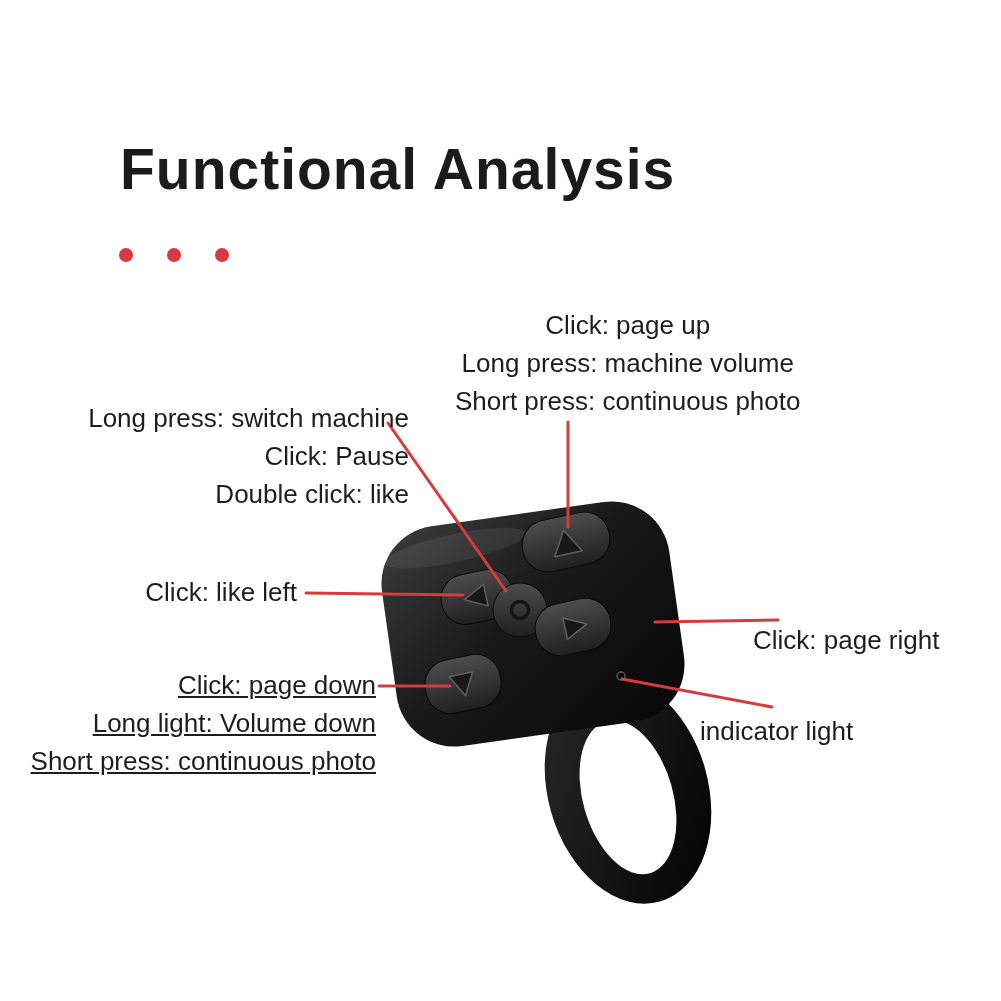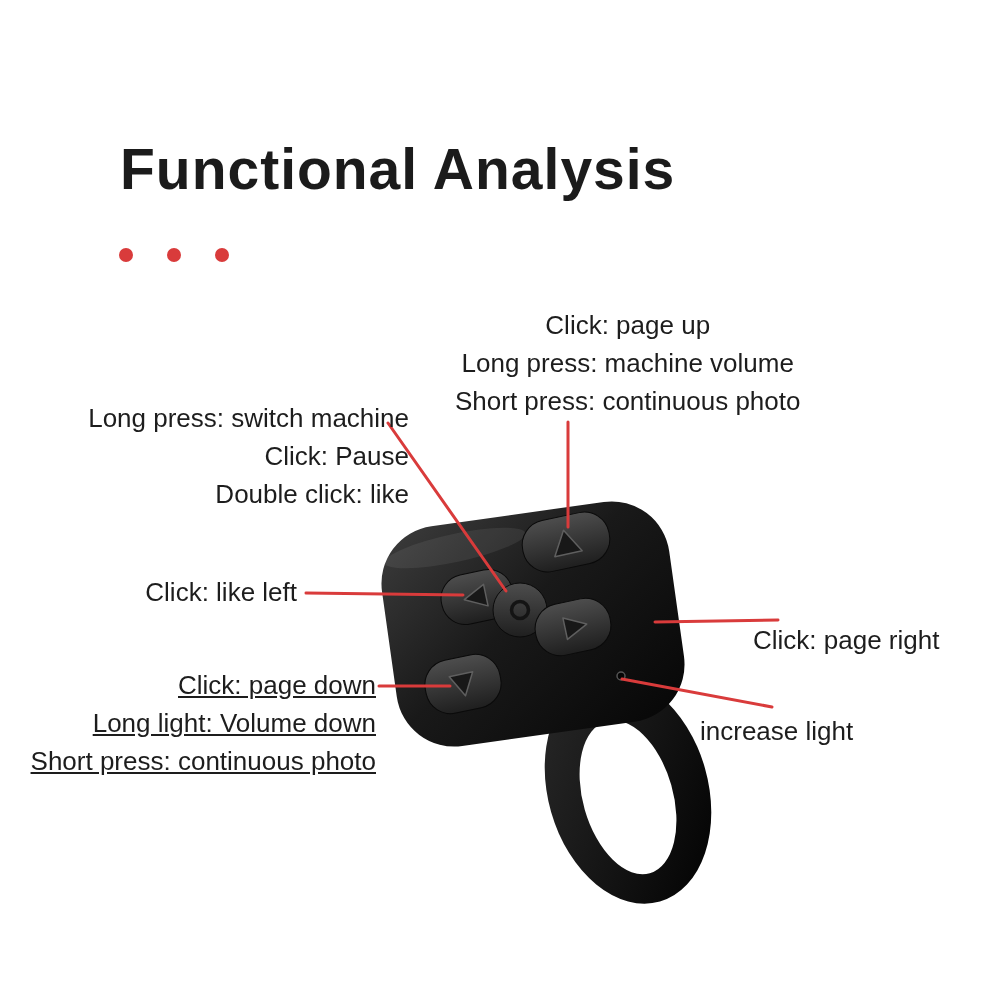--- a/index.html
+++ b/index.html
@@ -146,16 +146,16 @@
     <div>Click: page right</div>
   </div>
 
   <div class="ann ann-bottom">
     <div>Click: page down</div>
     <div>Long light: Volume down</div>
     <div>Short press: continuous photo</div>
   </div>
 
   <div class="ann ann-indicator">
-    <div>increase light</div>
+    <div>indicator light</div>
   </div>
 
 </div>
 
 </body></html>

